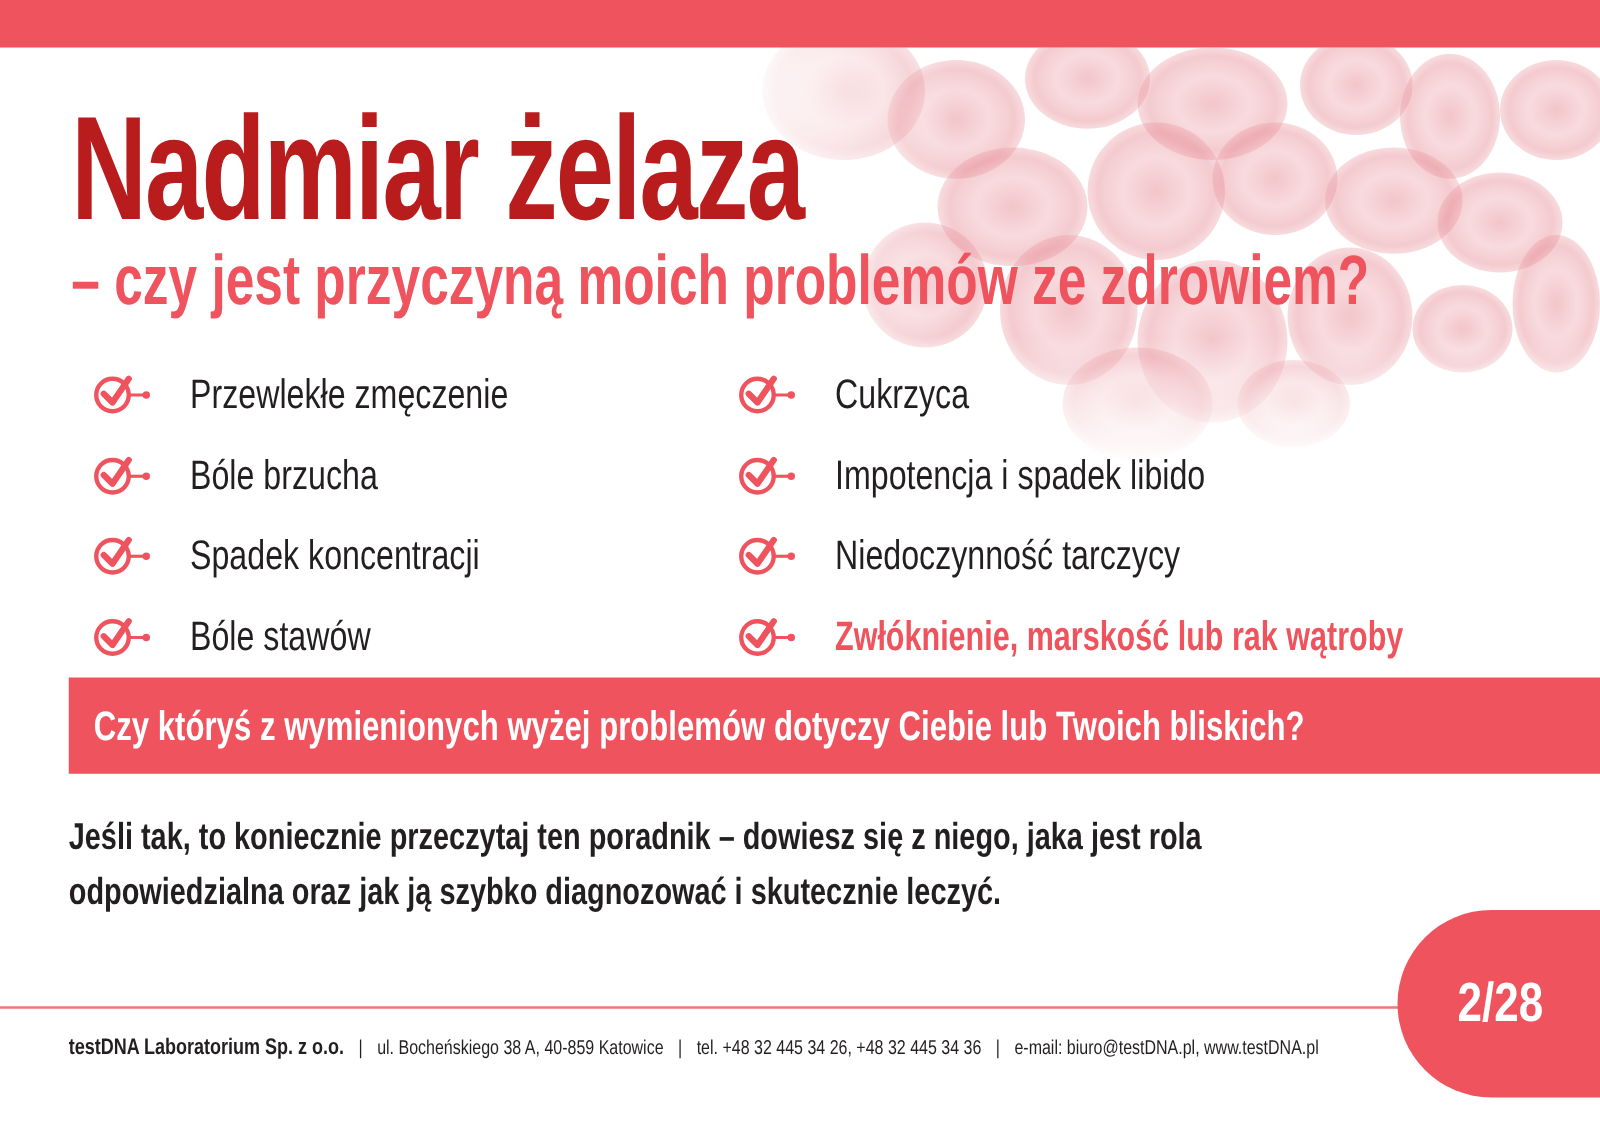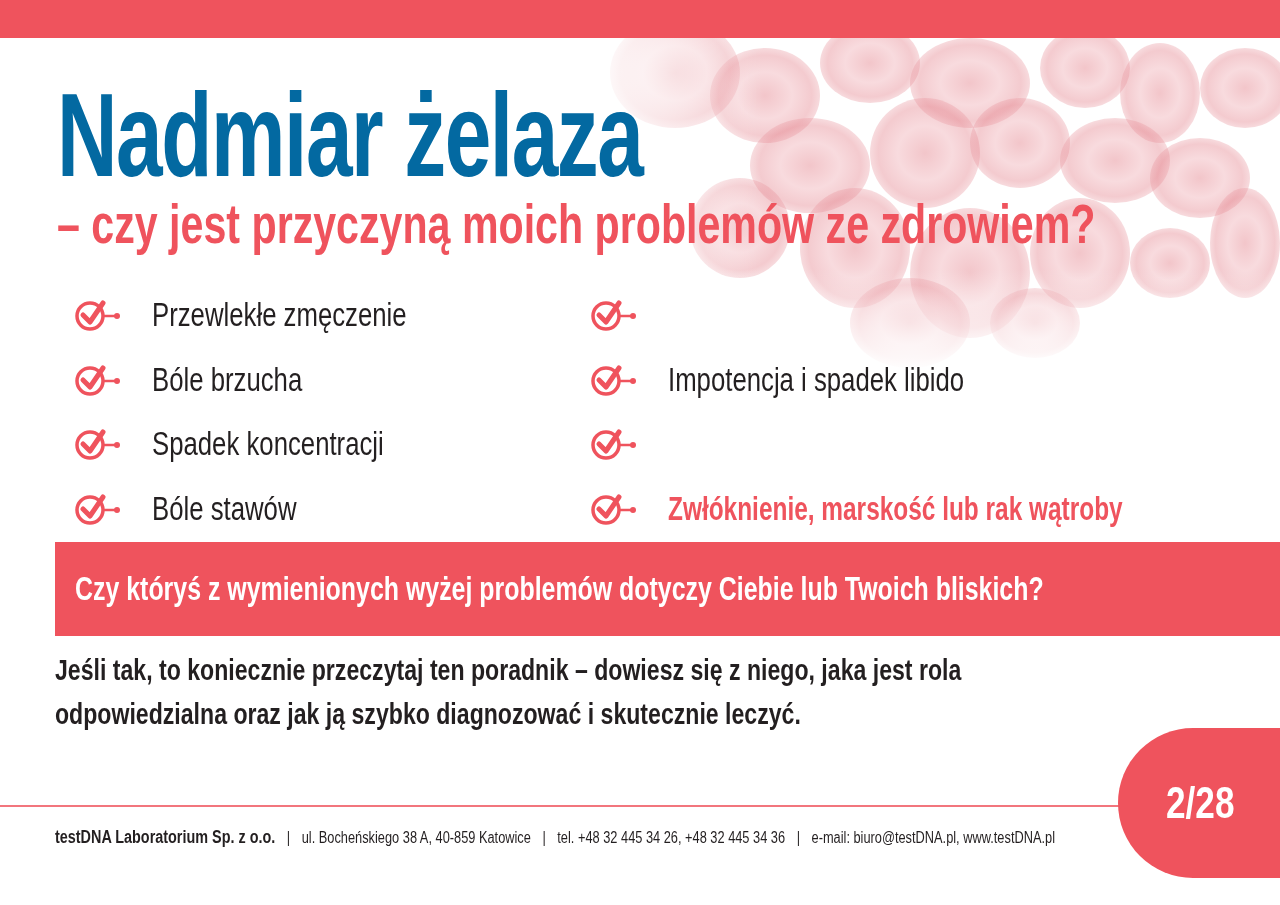--- a/index.html
+++ b/index.html
@@ -22,21 +22,21 @@
     .cells-fade {
       position: absolute; inset: 0;
       background: linear-gradient(to right, rgba(255,255,255,0.9) 0%, rgba(255,255,255,0) 25%),
                   linear-gradient(to bottom, rgba(255,255,255,0) 70%, rgba(255,255,255,0.95) 100%);
     }
 
     .cond { display: inline-block; transform-origin: left center; white-space: nowrap; }
 
     .title {
       position: absolute; left: 57px; top: 76px; z-index: 2;
-      color: #0369a1; font-weight: bold; font-size: 118px; line-height: 118px; letter-spacing: -2px;
+      color: #b91c1c; font-weight: bold; font-size: 118px; line-height: 118px; letter-spacing: -2px;
     }
     .title .cond { transform: scaleX(0.71); }
 
     .subtitle {
       position: absolute; left: 57px; top: 192px; z-index: 2;
       color: #ef535d; font-size: 56px; line-height: 64px;
     }
     .subtitle .cond { transform: scaleX(0.735); }
 
     .list { position: absolute; z-index: 2; }
@@ -45,21 +45,21 @@
     .item { position: relative; height: 64.5px; display: flex; align-items: center; }
     .item .check { width: 52px; height: 40px; flex: 0 0 52px; }
     .item .label {
       margin-left: 28px; font-size: 33px; color: #231f20; line-height: 40px;
     }
     .item .label .cond { transform: scaleX(0.78); }
     .item .label.highlight { color: #ef535d; font-weight: bold; }
     .item .label.highlight .cond { transform: scaleX(0.74); }
 
     .banner {
-      position: absolute; left: 55px; top: 542px; width: 1225px; height: 94px;
+      position: absolute; left: 55px; top: 542px; width: 1225px; height: 77px;
       background: #ef535d; z-index: 2; display: flex; align-items: center;
     }
     .banner .text { color: #fff; font-weight: bold; font-size: 33px; margin-left: 20px; }
     .banner .text .cond { transform: scaleX(0.755); }
 
     .body-text {
       position: absolute; left: 55px; top: 648px; z-index: 2; color: #231f20;
       font-size: 30px; line-height: 44px; font-weight: bold;
     }
     .body-text .line { display: block; height: 44px; }
@@ -157,37 +157,39 @@
   </div>
 
   <div class="list right">
     <div class="item">
       <svg class="check" viewBox="0 0 52 40">
           <circle cx="18" cy="21" r="13" fill="none" stroke="#ef535d" stroke-width="3.5"></circle>
           <path d="M11 20 L18 27 L31 8" fill="none" stroke="#ef535d" stroke-width="5" stroke-linecap="round" stroke-linejoin="round"></path>
           <line x1="31" y1="21" x2="44" y2="21" stroke="#ef535d" stroke-width="2.5"></line>
           <circle cx="45" cy="21" r="3" fill="#ef535d"></circle>
         </svg>
+      <span class="label"><span class="cond">Cukrzyca</span></span>
     </div>
     <div class="item">
       <svg class="check" viewBox="0 0 52 40">
           <circle cx="18" cy="21" r="13" fill="none" stroke="#ef535d" stroke-width="3.5"></circle>
           <path d="M11 20 L18 27 L31 8" fill="none" stroke="#ef535d" stroke-width="5" stroke-linecap="round" stroke-linejoin="round"></path>
           <line x1="31" y1="21" x2="44" y2="21" stroke="#ef535d" stroke-width="2.5"></line>
           <circle cx="45" cy="21" r="3" fill="#ef535d"></circle>
         </svg>
       <span class="label"><span class="cond">Impotencja i spadek libido</span></span>
     </div>
     <div class="item">
       <svg class="check" viewBox="0 0 52 40">
           <circle cx="18" cy="21" r="13" fill="none" stroke="#ef535d" stroke-width="3.5"></circle>
           <path d="M11 20 L18 27 L31 8" fill="none" stroke="#ef535d" stroke-width="5" stroke-linecap="round" stroke-linejoin="round"></path>
           <line x1="31" y1="21" x2="44" y2="21" stroke="#ef535d" stroke-width="2.5"></line>
           <circle cx="45" cy="21" r="3" fill="#ef535d"></circle>
         </svg>
+      <span class="label"><span class="cond">Niedoczynność tarczycy</span></span>
     </div>
     <div class="item">
       <svg class="check" viewBox="0 0 52 40">
           <circle cx="18" cy="21" r="13" fill="none" stroke="#ef535d" stroke-width="3.5"></circle>
           <path d="M11 20 L18 27 L31 8" fill="none" stroke="#ef535d" stroke-width="5" stroke-linecap="round" stroke-linejoin="round"></path>
           <line x1="31" y1="21" x2="44" y2="21" stroke="#ef535d" stroke-width="2.5"></line>
           <circle cx="45" cy="21" r="3" fill="#ef535d"></circle>
         </svg>
       <span class="label highlight"><span class="cond">Zwłóknienie, marskość lub rak wątroby</span></span>
     </div>

